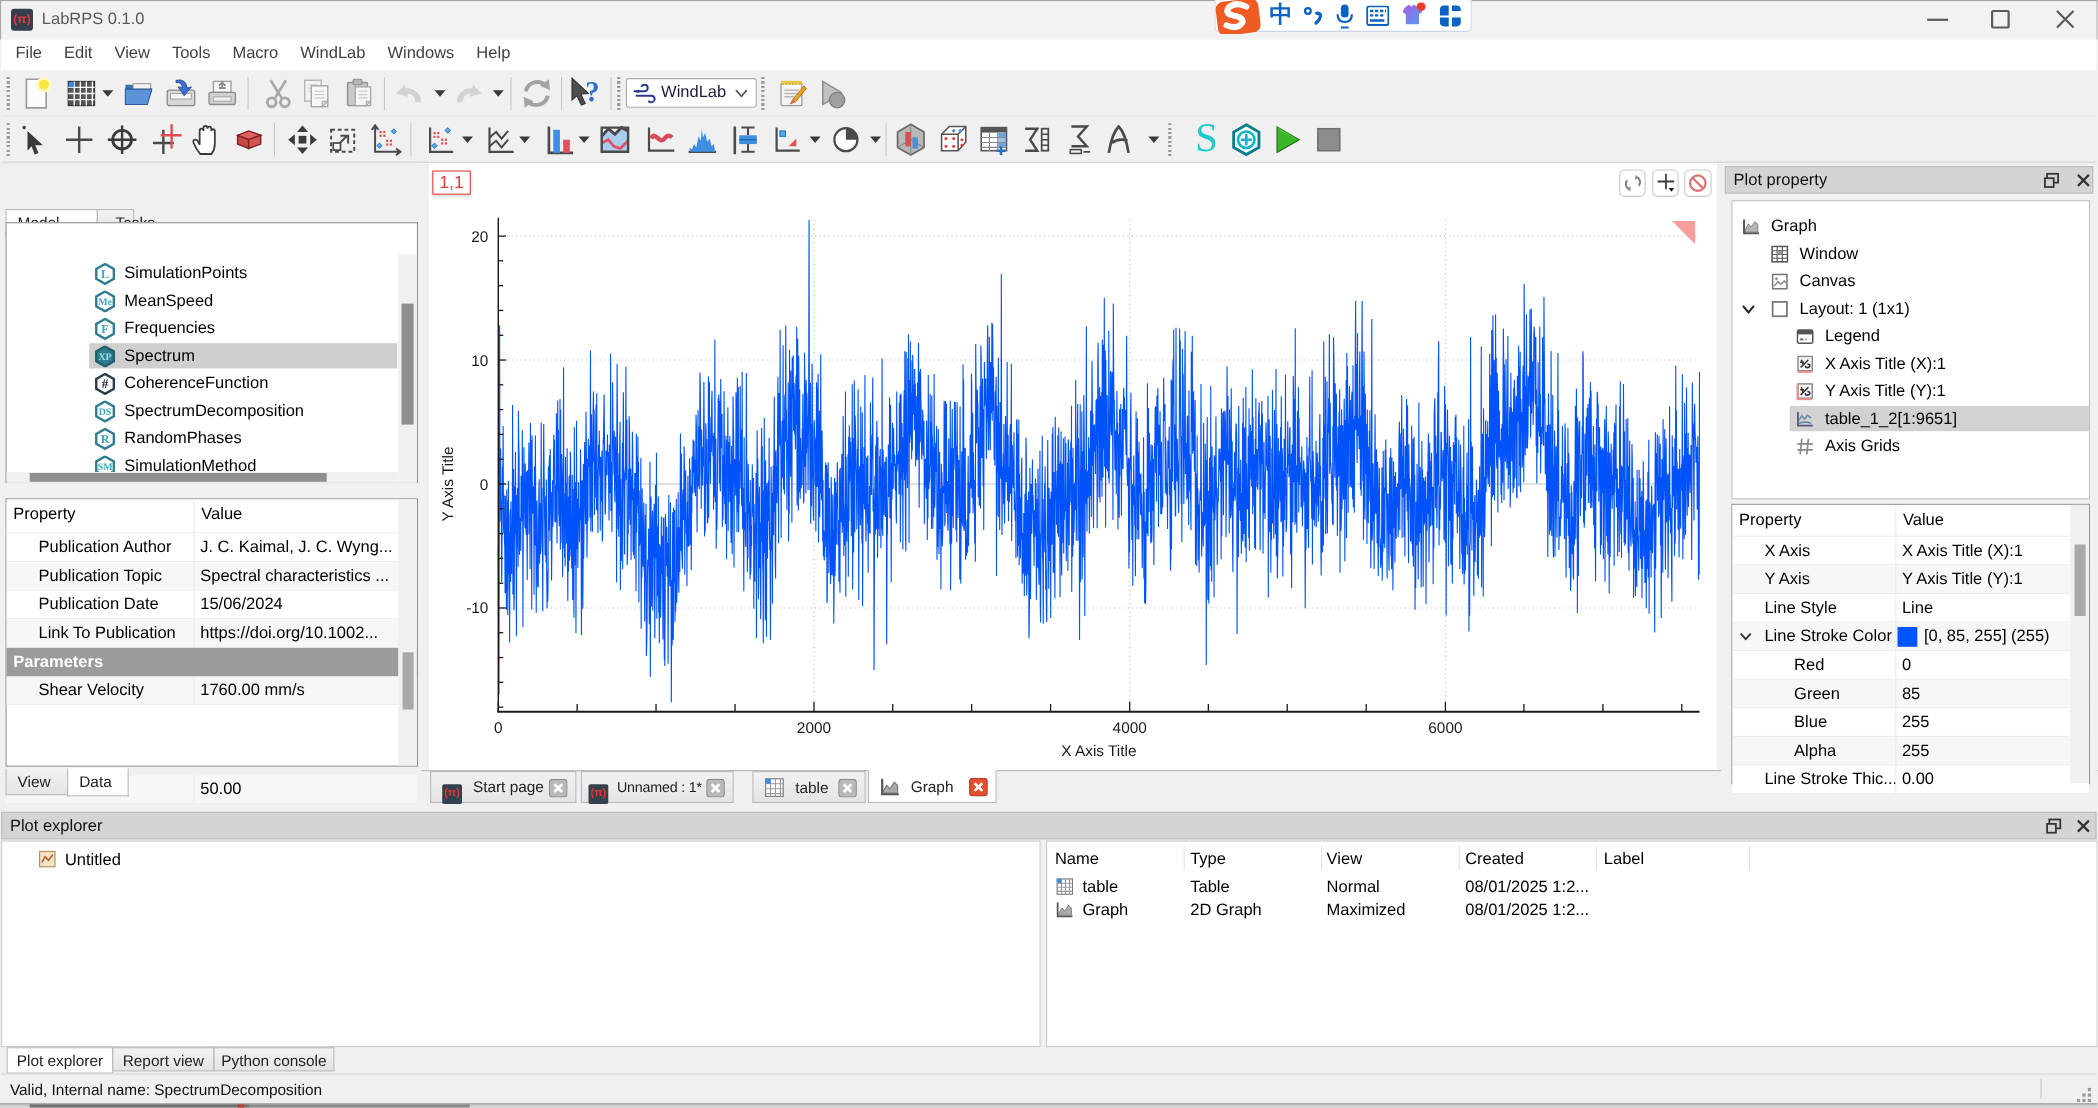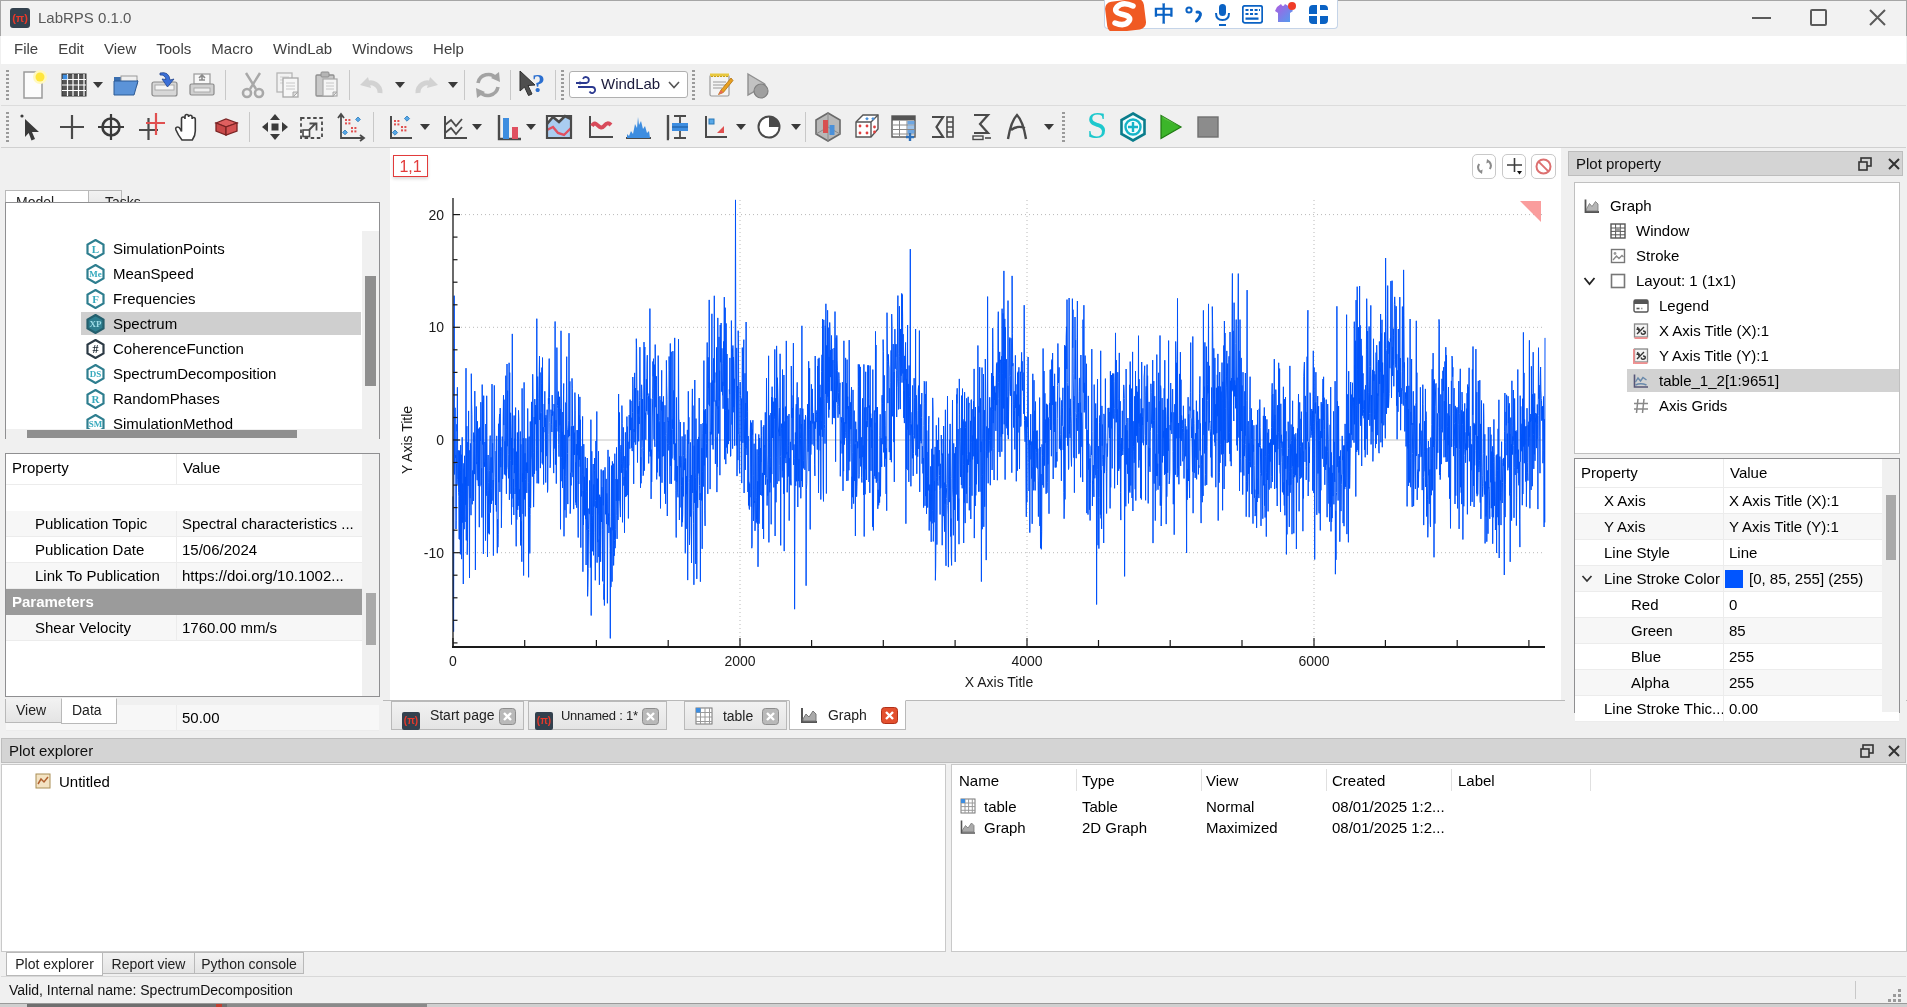--- a/index.html
+++ b/index.html
@@ -438,20 +438,27 @@
 
     <div class="abs scroll-v" style="left:356px;top:28px;width:17px;height:208px;"></div>
     <div class="abs thumb" style="left:359px;top:73px;width:11px;height:110px;background:#8f8f8f;"></div>
   </div>
 
   <div class="abs" style="left:4px;top:305px;width:375px;height:244px;background:#ffffff;border:1px solid #8f8f91;">
     <div class="abs" style="left:0;top:0;width:100%;height:31px;background:#fff;border-bottom:1px solid #ececec;">
 <span class="abs" style="left:6px;top:5px;">Property</span>
 <div class="abs" style="left:170px;top:0;width:1px;height:31px;background:#ececec;"></div>
 <span class="abs" style="left:177px;top:5px;">Value</span>
+</div>
+<div class="abs" style="left:0;top:31px;width:100%;height:26px;background:#fff;border-bottom:1px solid #ececec;">
+<span class="abs" style="left:29px;top:4px;">Publication Author</span>
+<div class="abs" style="left:170px;top:0;width:1px;height:26px;background:#ececec;"></div>
+<div class="abs" style="left:170px;top:0;right:0;height:26px;">
+          <span class="abs" style="left:6px;top:4px;white-space:nowrap;">J. C. Kaimal, J. C. Wyng...</span>
+        </div>
 </div>
 <div class="abs" style="left:0;top:57px;width:100%;height:26px;background:#f7f7f7;border-bottom:1px solid #ececec;">
 <span class="abs" style="left:29px;top:4px;">Publication Topic</span>
 <div class="abs" style="left:170px;top:0;width:1px;height:26px;background:#ececec;"></div>
 <div class="abs" style="left:170px;top:0;right:0;height:26px;">
           <span class="abs" style="left:6px;top:4px;white-space:nowrap;">Spectral characteristics ...</span>
         </div>
 </div>
 <div class="abs" style="left:0;top:83px;width:100%;height:26px;background:#fff;border-bottom:1px solid #ececec;">
 <span class="abs" style="left:29px;top:4px;">Publication Date</span>
@@ -649,21 +656,21 @@
           <rect x="5.6" y="5" width="4.7" height="3.4" fill="#999"></rect>
         </svg>
         <span style="white-space:nowrap;">Window</span>
       </div>
 <div class="treerow" style="left:35px;top:60px;width:285px;height:25px;">
         <svg width="16" height="16" viewBox="0 0 16 16" style="margin-right:10px;flex:0 0 16px;">
           <rect x="1.5" y="1.5" width="13" height="13" fill="#fff" stroke="#777" stroke-width="1.4"></rect>
           <circle cx="5" cy="5.5" r="1.4" fill="#999"></circle>
           <path d="M3 12 L6.5 8 L9 10.5 L12 7.5 L13.5 9" fill="none" stroke="#888" stroke-width="1.3"></path>
         </svg>
-        <span style="white-space:nowrap;">Stroke</span>
+        <span style="white-space:nowrap;">Canvas</span>
       </div>
 <svg class="abs" style="left:8px;top:93px;" width="13" height="10" viewBox="0 0 13 10">
         <path d="M1.5 2 L6.5 8 L11.5 2" fill="none" stroke="#222" stroke-width="1.8"></path>
       </svg>
 <div class="treerow" style="left:35px;top:85px;width:285px;height:25px;">
         <svg width="16" height="16" viewBox="0 0 16 16" style="margin-right:10px;flex:0 0 16px;">
           <rect x="1.5" y="1.5" width="13" height="13" fill="#fff" stroke="#777" stroke-width="1.6"></rect>
         </svg>
         <span style="white-space:nowrap;">Layout: 1 (1x1)</span>
       </div>

